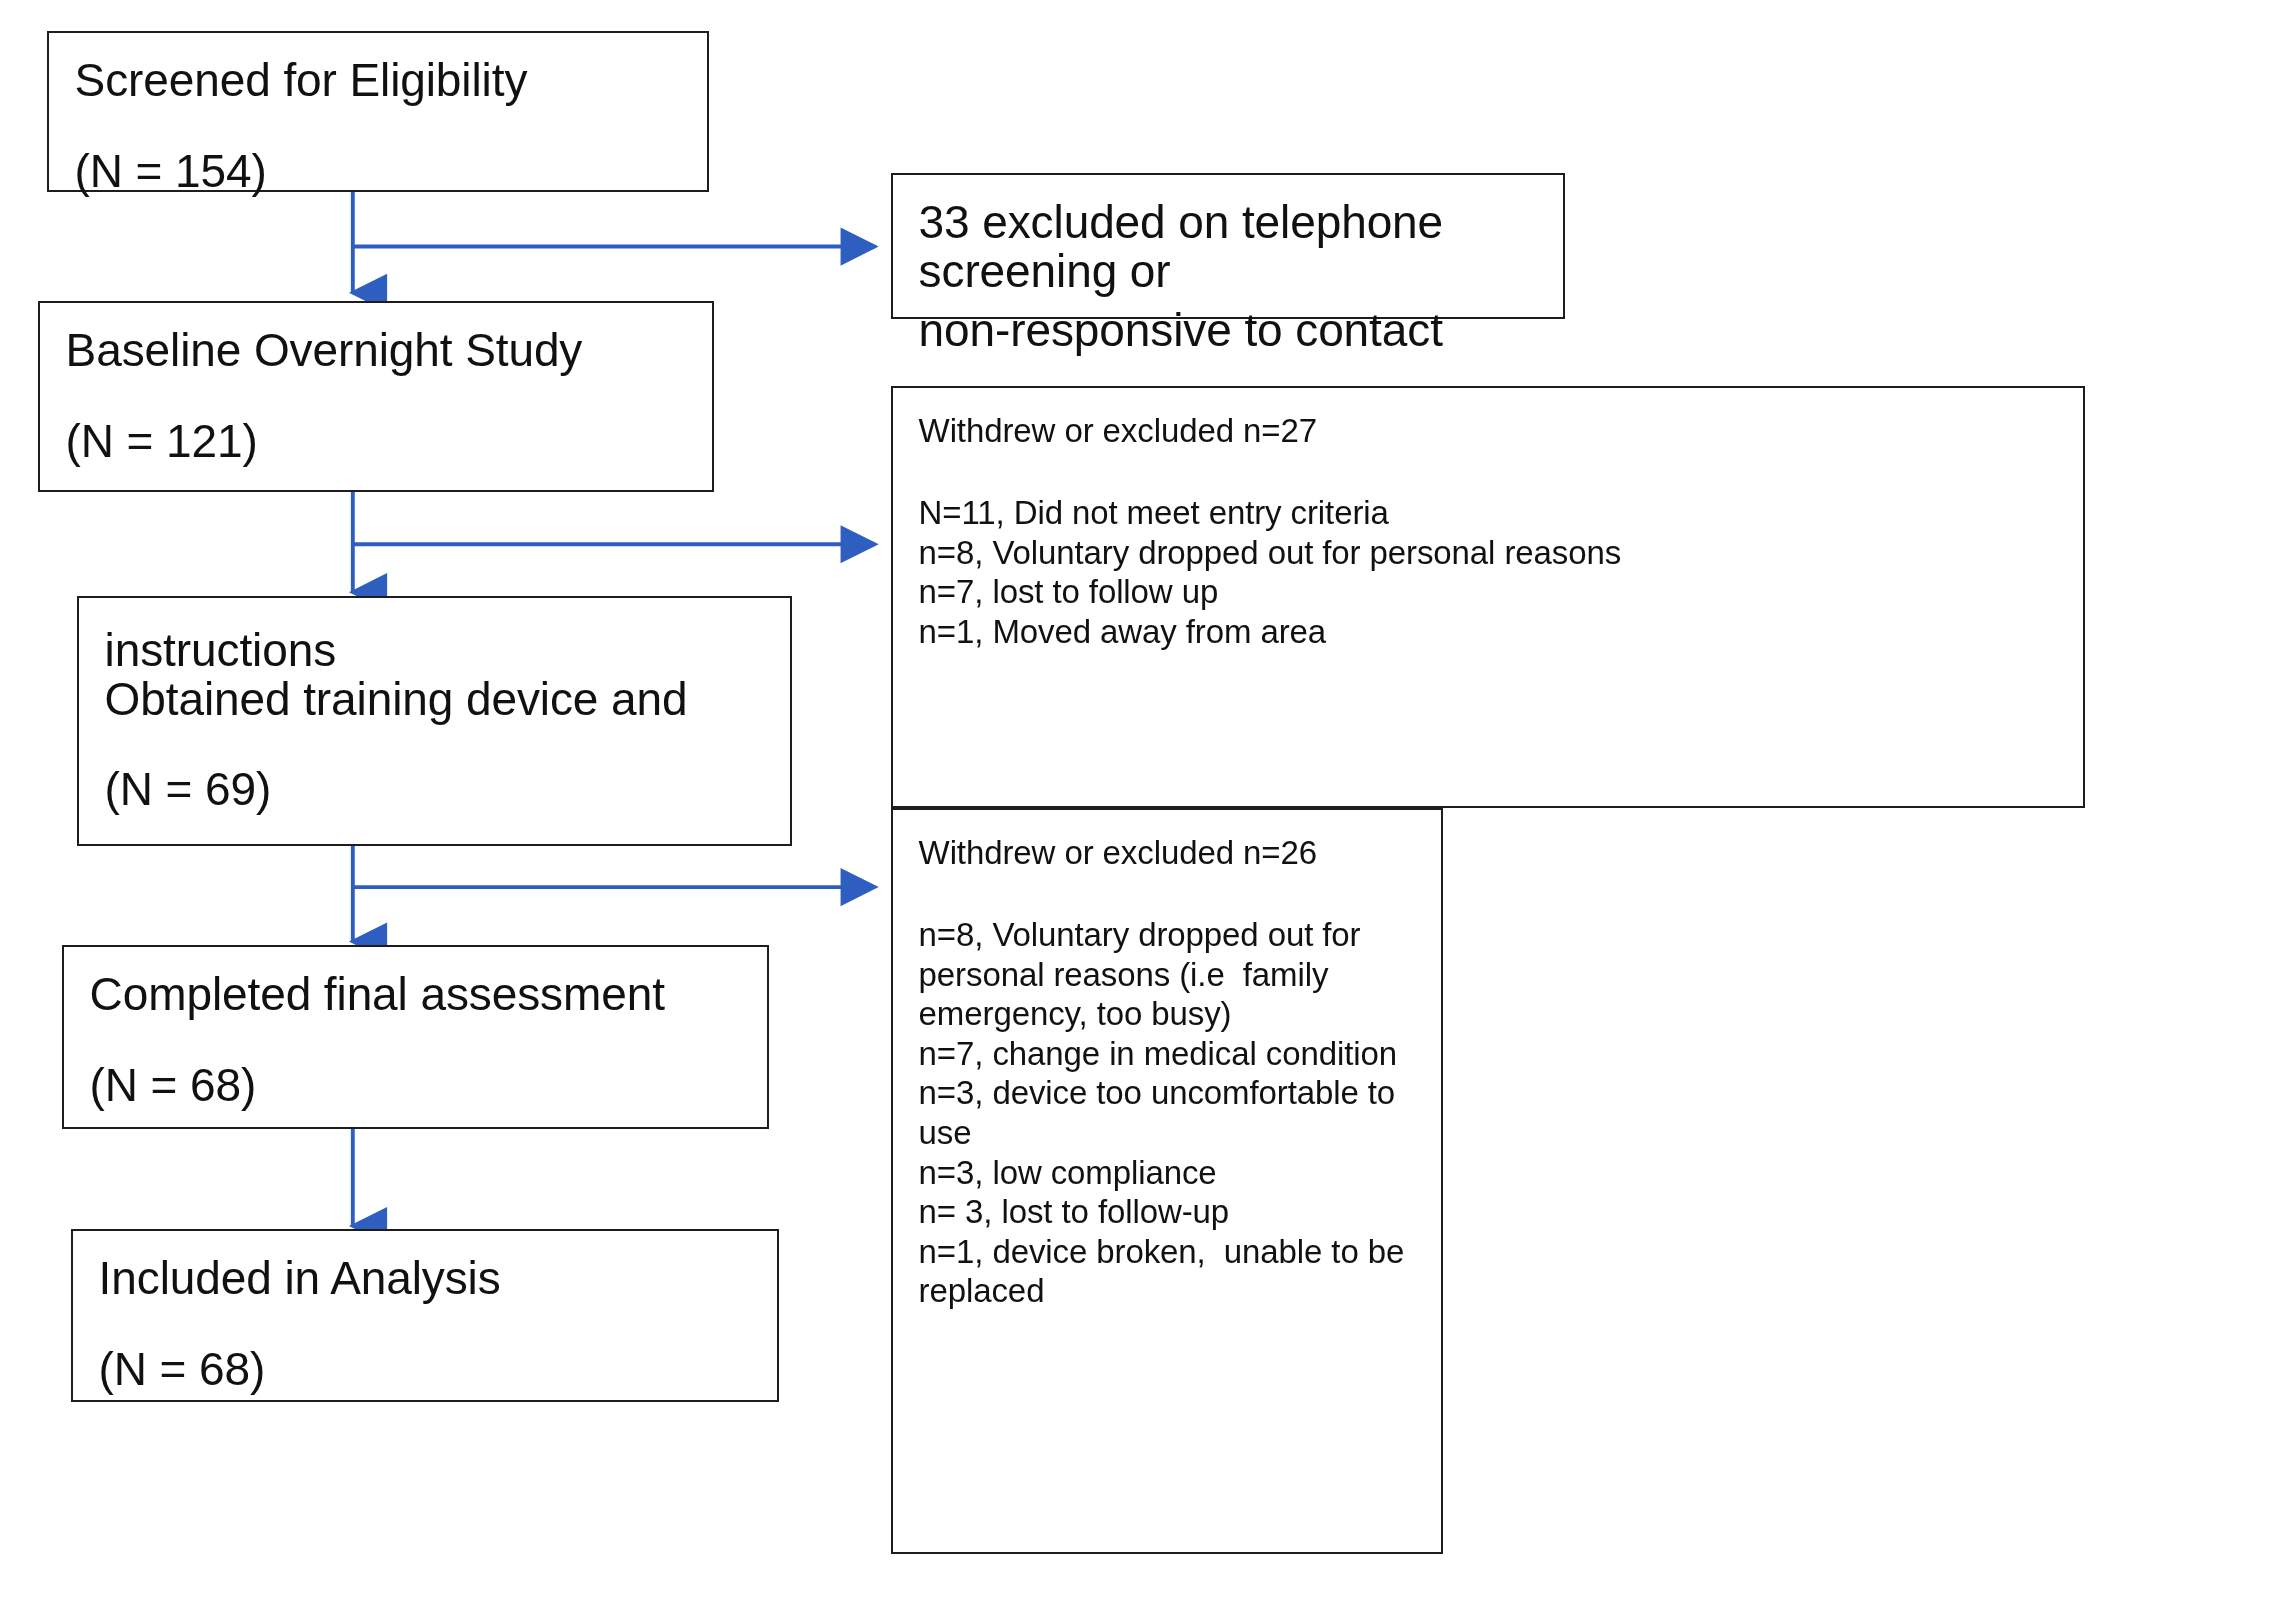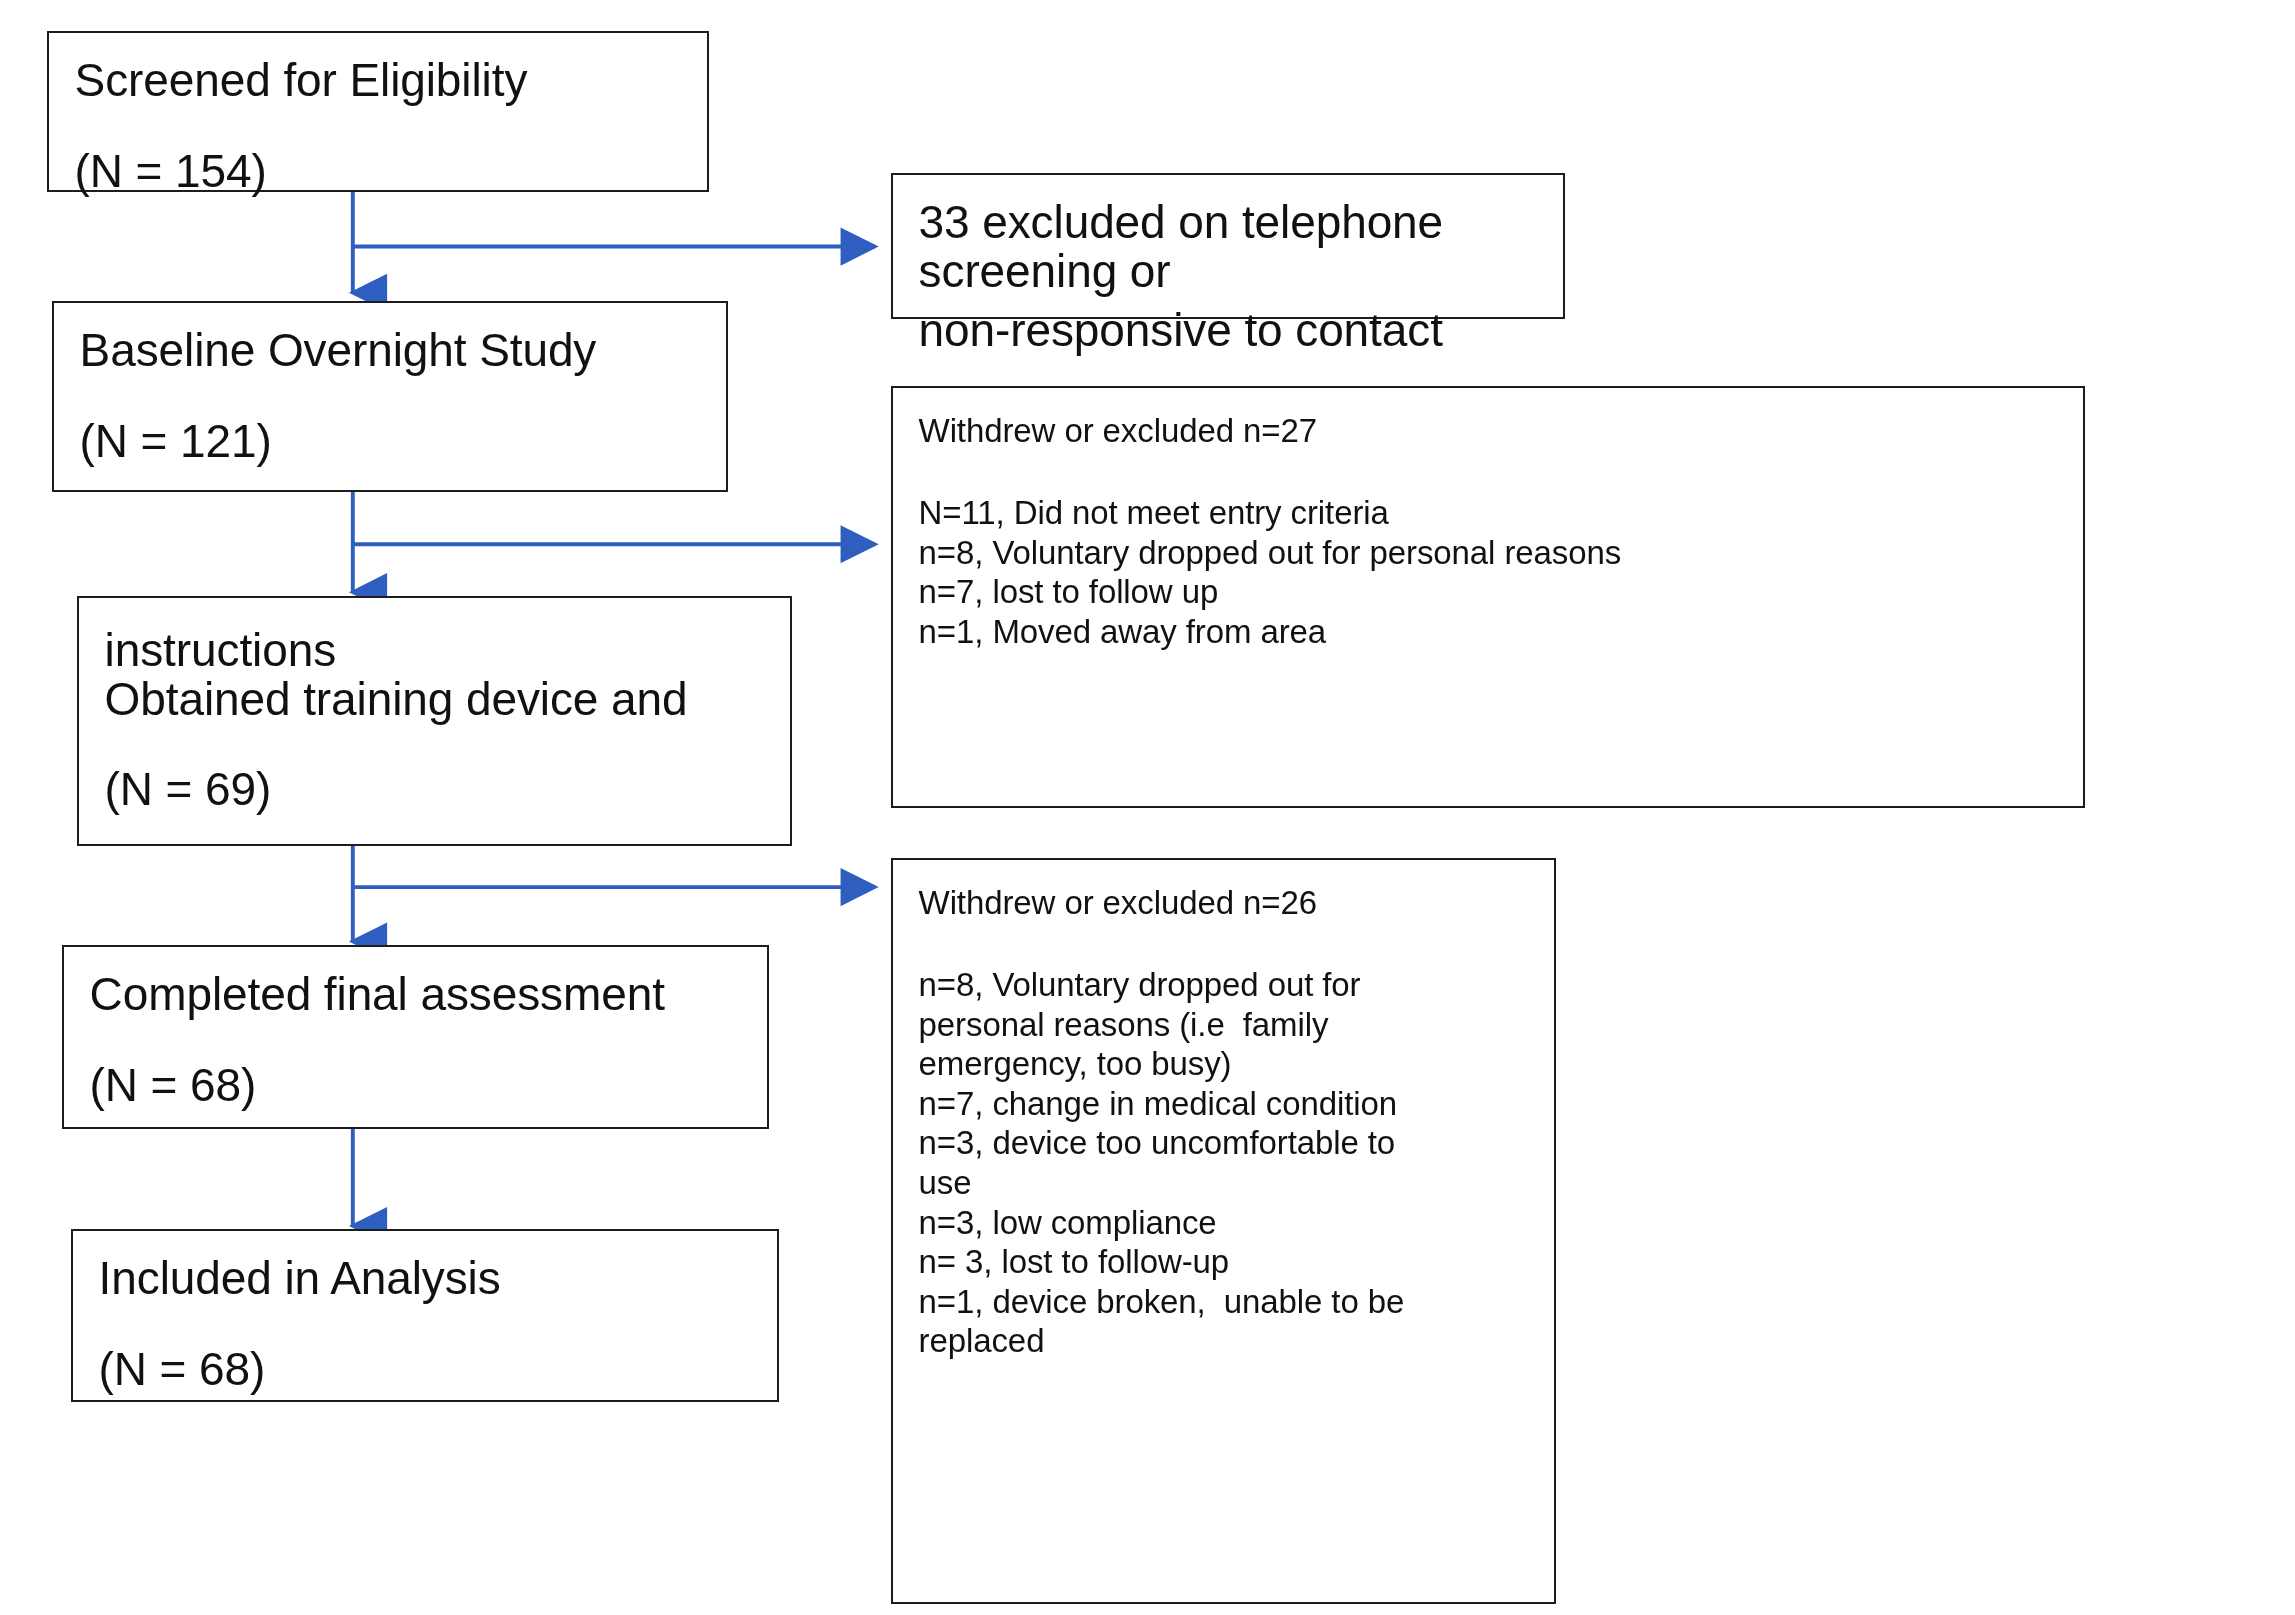--- a/index.html
+++ b/index.html
@@ -82,21 +82,21 @@
     <g>
       <line class="stroke" x1="634" y1="2022" x2="634" y2="2203" marker-end="url(#ah-down)"></line>
     </g>
   </svg>
 
   <div class="node" style="left:47px;top:31px;width:662px;height:161px;">
     <span class="line">Screened for Eligibility</span>
     <span class="line gap">(N = 154)</span>
   </div>
 
-  <div class="node" style="left:52px;top:301px;width:676px;height:191px;">
+  <div class="node" style="left:38px;top:301px;width:676px;height:191px;">
     <span class="line">Baseline Overnight Study</span>
     <span class="line gap">(N = 121)</span>
   </div>
 
   <div class="node" style="left:77px;top:596px;width:715px;height:250px;">
     <span class="line sub">instructions</span>
     <span class="line">Obtained training device and</span>
     <span class="line gap">(N = 69)</span>
   </div>
 
@@ -116,21 +116,21 @@
   </div>
 
   <div class="node listbox" style="left:891px;top:386px;width:1194px;height:422px;">
     <span class="line">Withdrew or excluded n=27</span>
     <span class="line gap">N=11, Did not meet entry criteria</span>
     <span class="line">n=8, Voluntary dropped out for personal reasons</span>
     <span class="line">n=7, lost to follow up</span>
     <span class="line">n=1, Moved away from area</span>
   </div>
 
-  <div class="node listbox" style="left:891px;top:858px;width:665px;height:746px;">
+  <div class="node listbox" style="left:891px;top:808px;width:552px;height:746px;">
     <span class="line">Withdrew or excluded n=26</span>
     <span class="line gap">n=8, Voluntary dropped out for</span>
     <span class="line">personal reasons (i.e  family</span>
     <span class="line">emergency, too busy)</span>
     <span class="line">n=7, change in medical condition</span>
     <span class="line">n=3, device too uncomfortable to</span>
     <span class="line">use</span>
     <span class="line">n=3, low compliance</span>
     <span class="line">n= 3, lost to follow-up</span>
     <span class="line">n=1, device broken,  unable to be</span>

